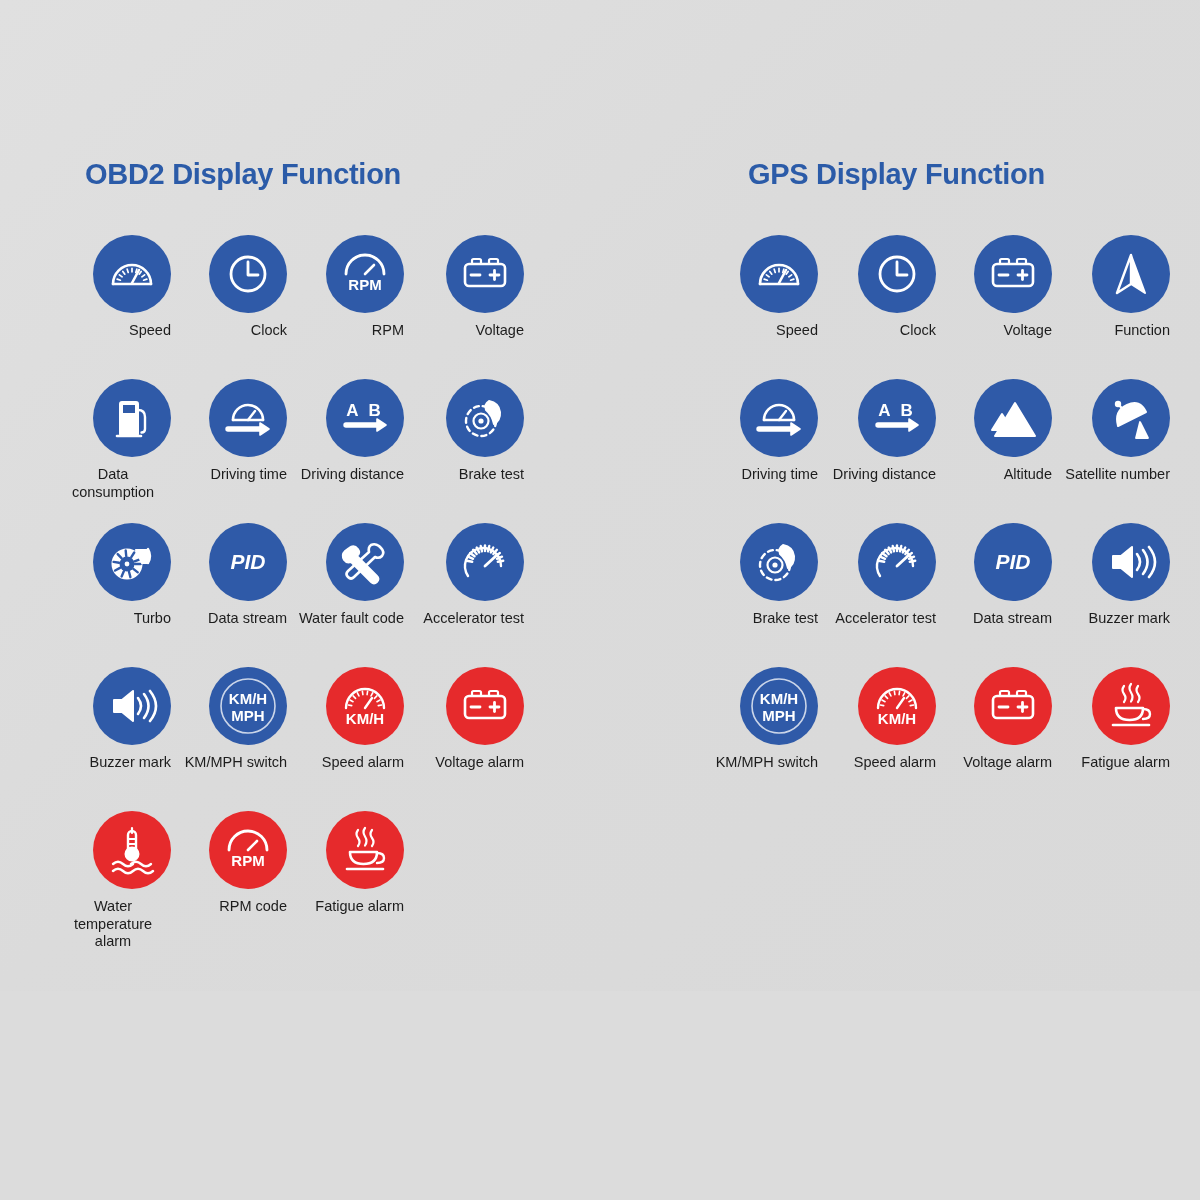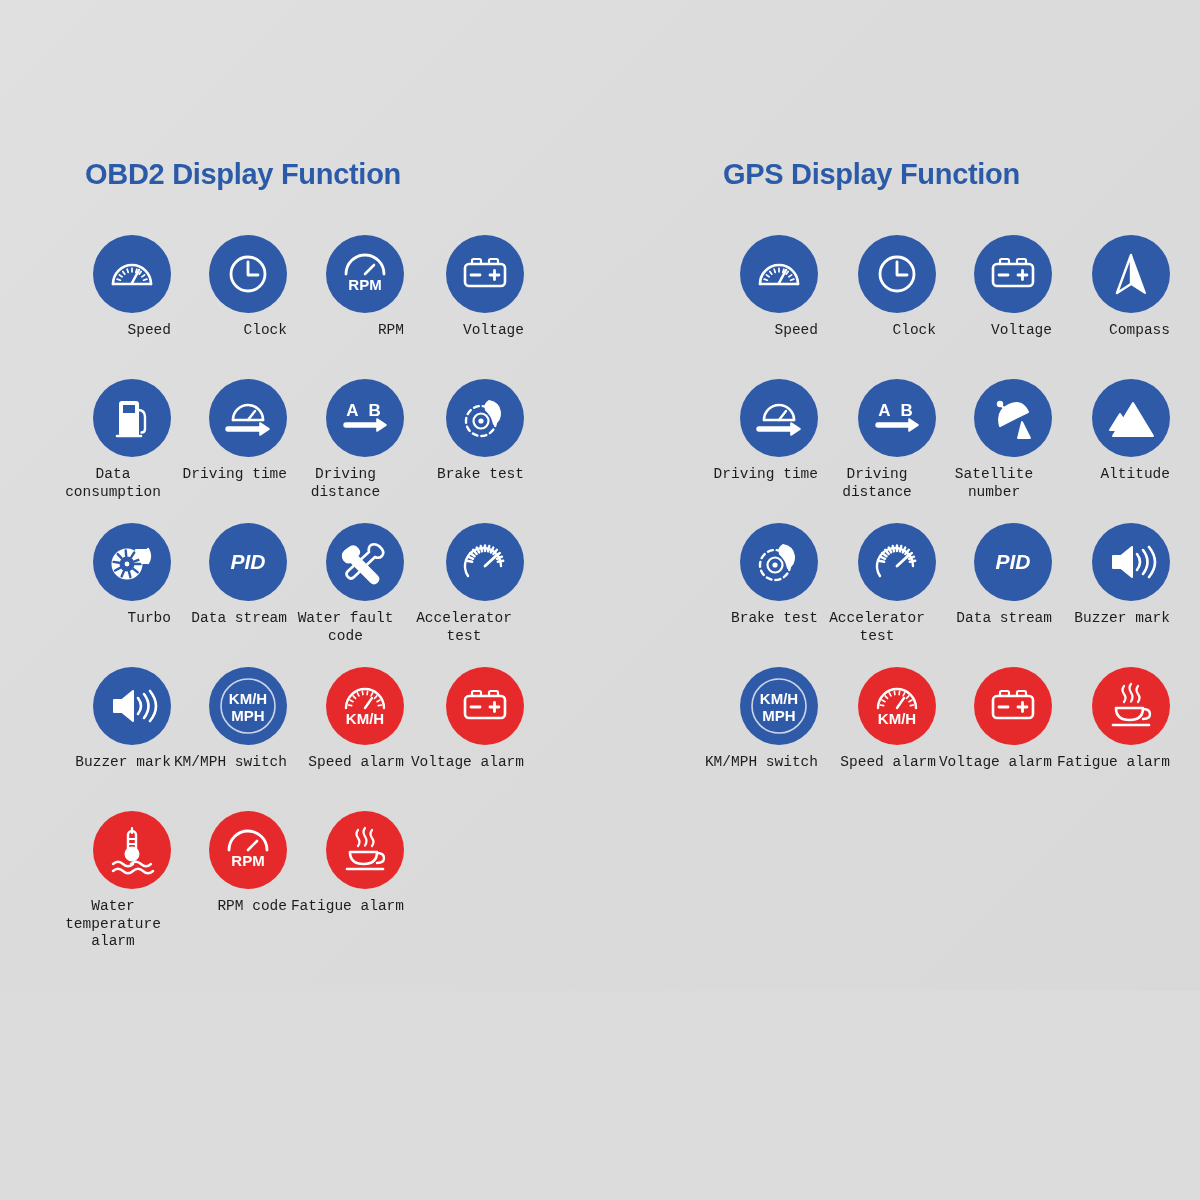--- a/index.html
+++ b/index.html
@@ -16,21 +16,21 @@
   }
   .section{position:absolute;}
   #sec-obd2{left:55px;top:158px;width:520px;}
   #sec-gps{left:700px;top:158px;width:470px;}
   .sec-title{
     font-size:29px;font-weight:bold;color:#2b5ba8;
     letter-spacing:-0.3px;margin:0 0 0 0;
     white-space:nowrap;
   }
   #sec-obd2 .sec-title{margin-left:30px;}
-  #sec-gps .sec-title{margin-left:23px;}
+  #sec-gps .sec-title{margin-left:48px;}
   .grid{
     display:grid;
     grid-template-columns:repeat(4,1fr);
     margin-top:44px;
   }
   #sec-obd2 .grid{grid-template-columns:116px 116px 117px 120px;}
   #sec-gps .grid{grid-template-columns:118px 118px 116px 118px;}
   .cell{
     display:flex;flex-direction:column;align-items:flex-end;
     height:144px;
@@ -41,21 +41,20 @@
     flex:0 0 78px;
   }
   .badge.blue{background:#2f5aa8;}
   .badge.red{background:#e62a2c;}
   .badge svg{display:block;}
   .cell-label{
     margin-top:9px;
     font-size:14.5px;color:#1d1d1d;
     text-align:center;line-height:1.22;
     max-width:132px;
-    font-family:Liberation Mono, monospace;
   }
   .glyph-text{
     fill:#ffffff;font-family:"Liberation Sans", sans-serif;
     font-weight:bold;text-anchor:middle;
   }
 </style>
 </head>
 <body>
 
 <div class="page">
@@ -362,21 +361,21 @@
           </div>
           <div class="cell-label">Voltage</div>
         </div>
         <div class="cell">
           <div class="badge blue">
             <svg width="52" height="52" viewBox="0 0 52 52" fill="none" stroke="#ffffff" stroke-width="2.4" stroke-linecap="round" stroke-linejoin="round">
               <path d="M26 7 L40 45 L26 36 Z" fill="#ffffff" stroke="#ffffff" stroke-width="2"></path>
               <path d="M26 7 L12 45 L26 36 Z" fill="none" stroke="#ffffff" stroke-width="2.4"></path>
             </svg>
           </div>
-          <div class="cell-label">Compass</div>
+          <div class="cell-label">Function</div>
         </div>
         <div class="cell">
           <div class="badge blue">
             <svg width="52" height="52" viewBox="0 0 52 52" fill="none" stroke="#ffffff" stroke-width="2.4" stroke-linecap="round" stroke-linejoin="round">
               <path d="M11 28 A15 15 0 0 1 41 28" stroke-width="2.6"></path>
               <line x1="11" y1="28" x2="41" y2="28" stroke-width="2.6"></line>
               <path d="M26 28 L33 19" stroke-width="2.4"></path>
               <path d="M6 37 L40 37" stroke-width="5.4"></path>
               <path d="M38 31 L47 37 L38 43 Z" fill="#ffffff" stroke="#ffffff" stroke-width="1.6"></path>
             </svg>
@@ -389,36 +388,36 @@
               <text class="glyph-text" x="26" y="24" font-size="17" letter-spacing="3" stroke="none">A B</text>
               <path d="M7 33 L40 33" stroke-width="5.4"></path>
               <path d="M38 27 L47 33 L38 39 Z" fill="#ffffff" stroke="#ffffff" stroke-width="1.6"></path>
             </svg>
           </div>
           <div class="cell-label">Driving distance</div>
         </div>
         <div class="cell">
           <div class="badge blue">
             <svg width="52" height="52" viewBox="0 0 52 52" fill="none" stroke="#ffffff" stroke-width="2.4" stroke-linecap="round" stroke-linejoin="round">
+              <path d="M28 11 L48 44 H8 Z" fill="#ffffff" stroke="#ffffff" stroke-width="2"></path>
+              <path d="M15 22 L25 38 H5 Z" fill="#ffffff" stroke="#ffffff" stroke-width="2"></path>
+            </svg>
+          </div>
+          <div class="cell-label">Altitude</div>
+        </div>
+        <div class="cell">
+          <div class="badge blue">
+            <svg width="52" height="52" viewBox="0 0 52 52" fill="none" stroke="#ffffff" stroke-width="2.4" stroke-linecap="round" stroke-linejoin="round">
               <path d="M13 34 q-4 -15 9 -21 q13 -6 19 7 Z" fill="#ffffff" stroke="#ffffff" stroke-width="2"></path>
               <line x1="22" y1="22" x2="14" y2="13" stroke-width="2.4"></line>
               <circle cx="13" cy="12" r="3.2" fill="#ffffff" stroke="none"></circle>
               <path d="M35 30 L43 46 H31 Z" fill="#ffffff" stroke="#ffffff" stroke-width="1.8"></path>
             </svg>
           </div>
           <div class="cell-label">Satellite number</div>
-        </div>
-        <div class="cell">
-          <div class="badge blue">
-            <svg width="52" height="52" viewBox="0 0 52 52" fill="none" stroke="#ffffff" stroke-width="2.4" stroke-linecap="round" stroke-linejoin="round">
-              <path d="M28 11 L48 44 H8 Z" fill="#ffffff" stroke="#ffffff" stroke-width="2"></path>
-              <path d="M15 22 L25 38 H5 Z" fill="#ffffff" stroke="#ffffff" stroke-width="2"></path>
-            </svg>
-          </div>
-          <div class="cell-label">Altitude</div>
         </div>
         <div class="cell">
           <div class="badge blue">
             <svg width="52" height="52" viewBox="0 0 52 52" fill="none" stroke="#ffffff" stroke-width="2.4" stroke-linecap="round" stroke-linejoin="round">
               <circle cx="22" cy="29" r="15" stroke-width="2.4" stroke-dasharray="5 4"></circle>
               <circle cx="22" cy="29" r="7.5" stroke-width="2.2"></circle>
               <circle cx="22" cy="29" r="2.6" fill="#ffffff" stroke="none"></circle>
               <path d="M30 9 q10 2 11 11 q0.6 8 -6 12 q-2 -9 -8 -14 q-2 -6 3 -9 Z" fill="#ffffff" stroke="#ffffff" stroke-width="2"></path>
             </svg>
           </div>

